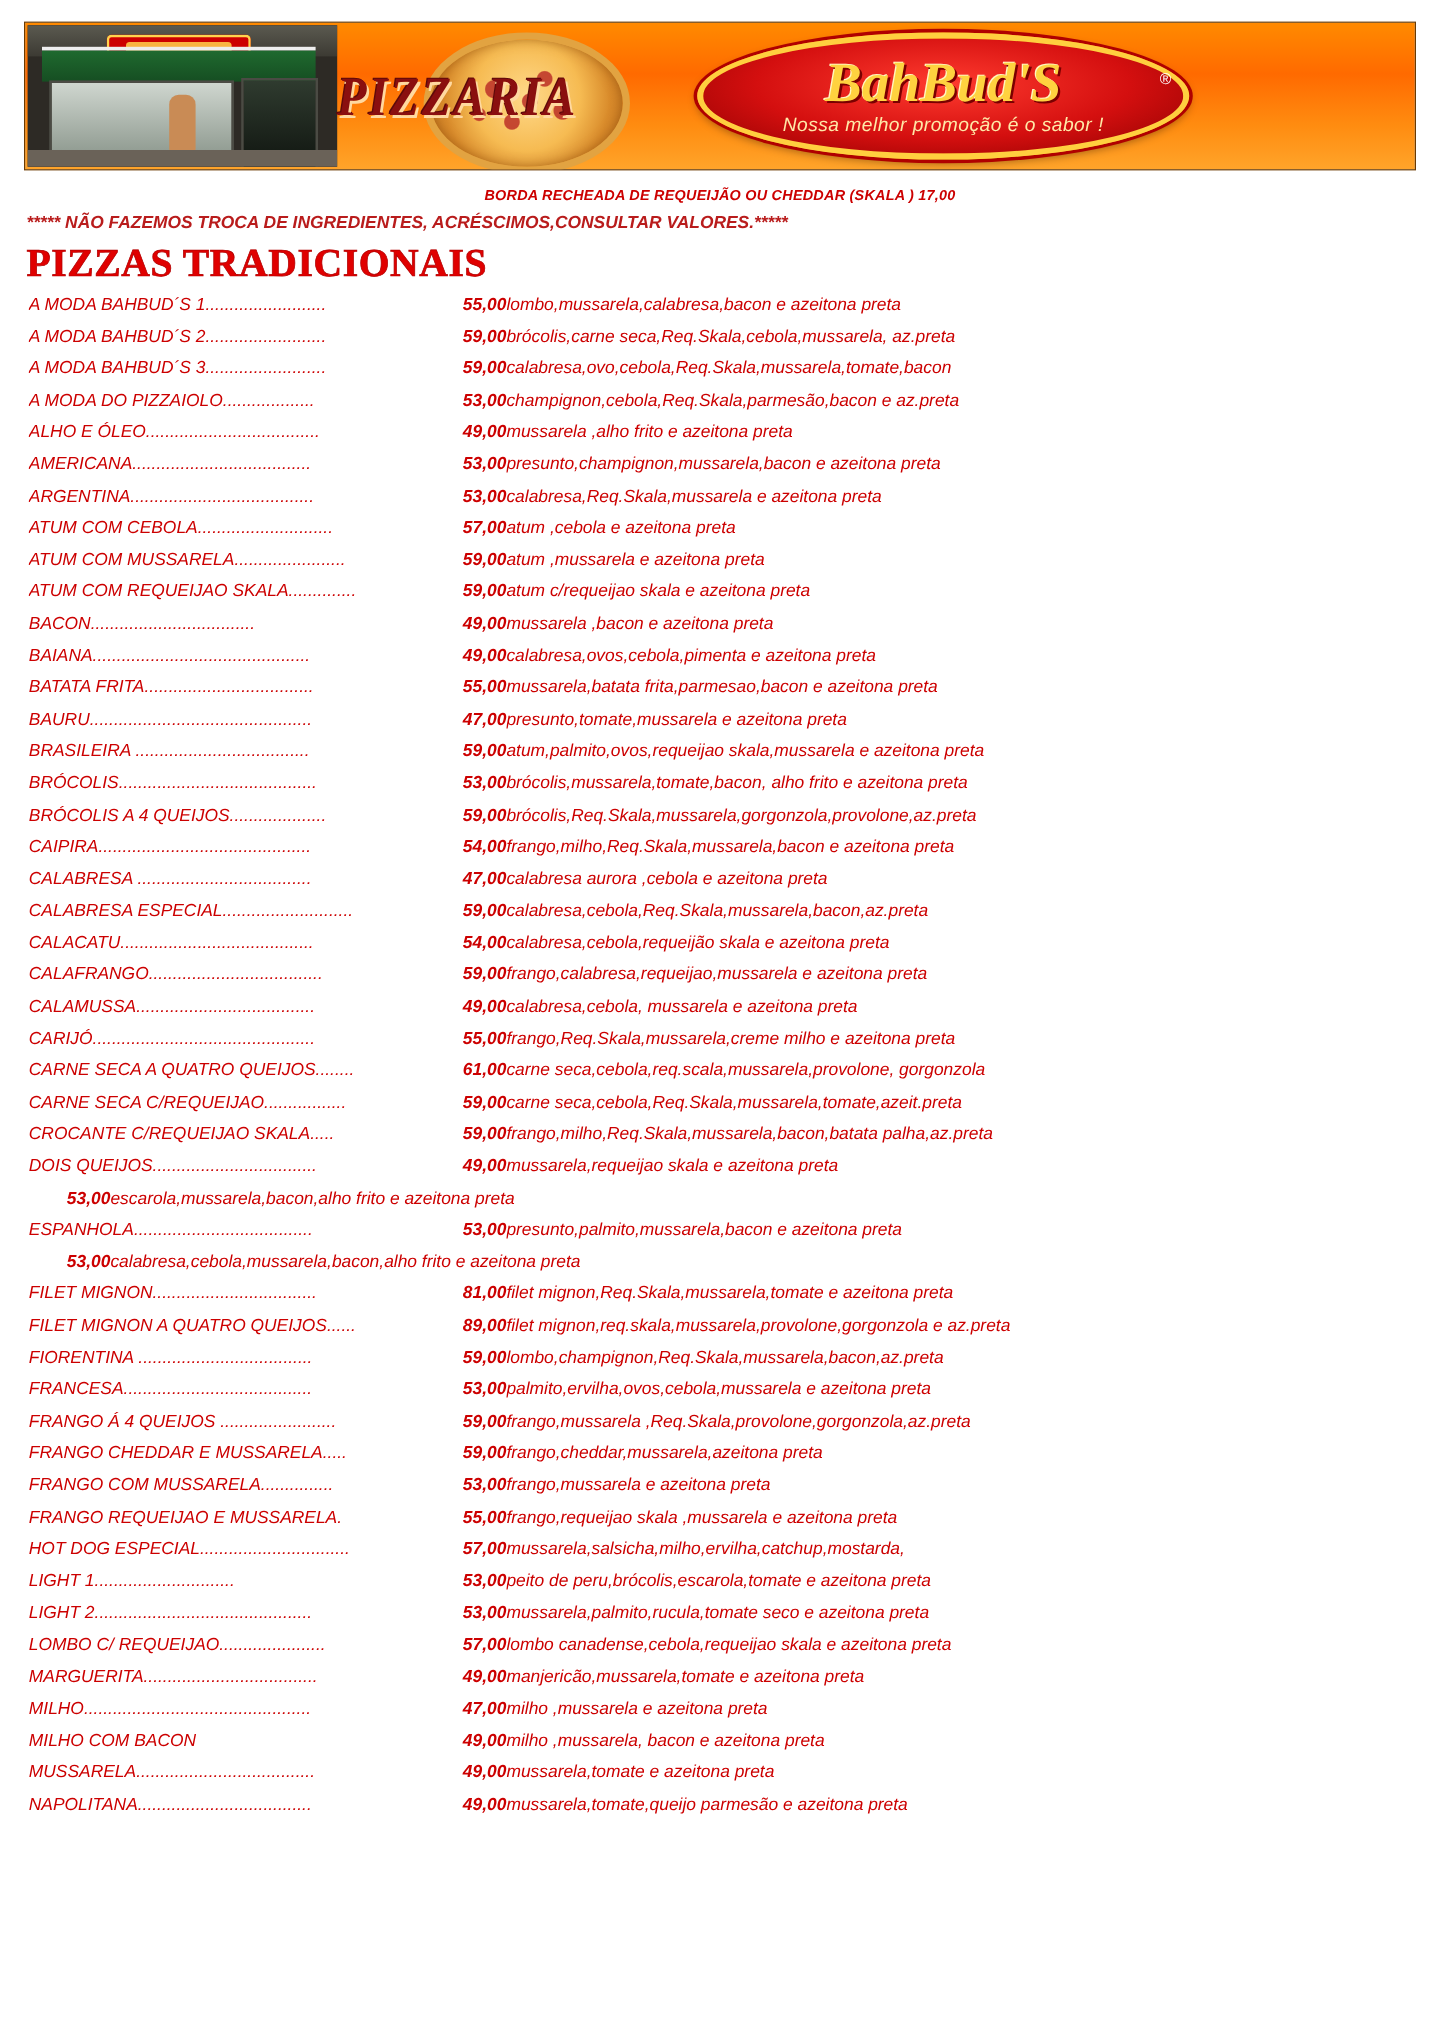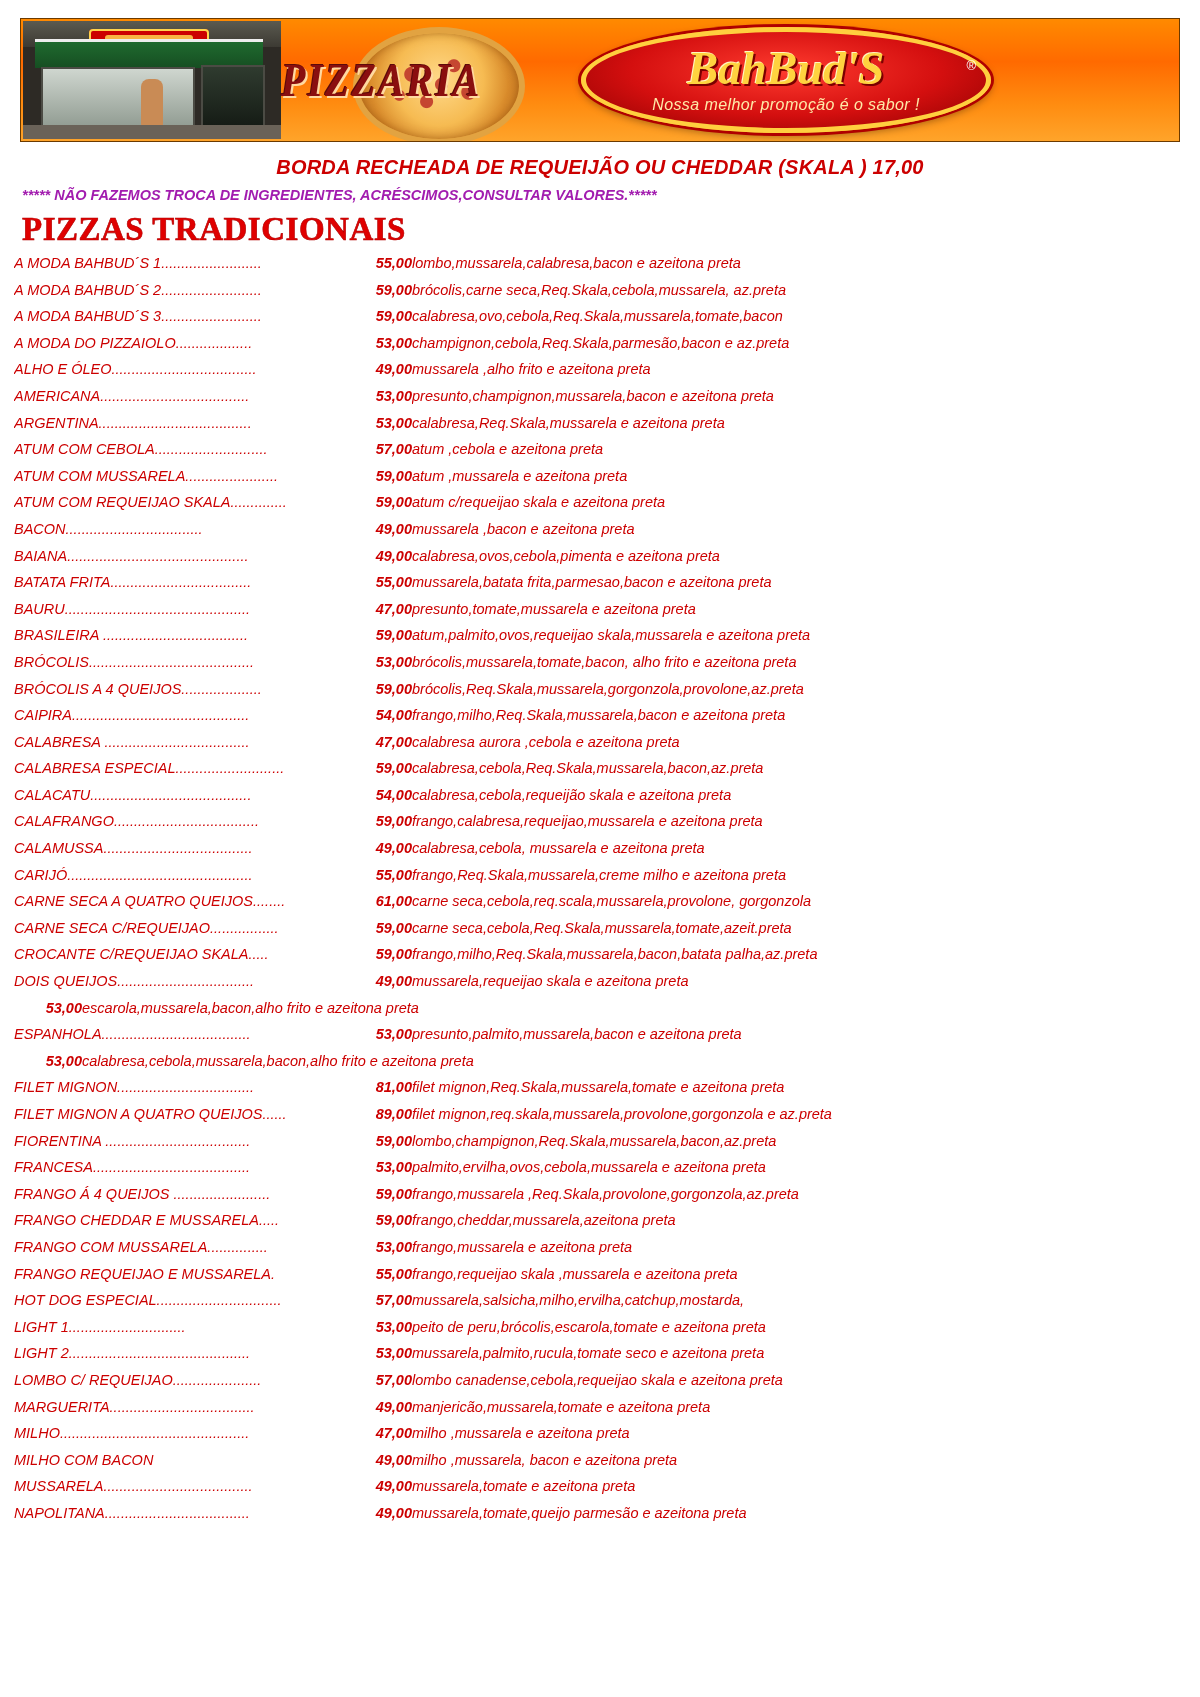--- a/index.html
+++ b/index.html
@@ -153,47 +153,47 @@
     position: absolute;
     right: 10px;
     top: 26px;
     font-size: 13px;
     color: #ffffff;
   }
 
   
   .borda-line {
     text-align: center;
-    font-size: 20px;
+    font-size: 12px;
     font-weight: bold;
     font-style: italic;
     color: #cc0000;
     margin: 14px 0 0 0;
     letter-spacing: .2px;
   }
   .nota-line {
     margin: 8px 0 0 22px;
     font-size: 14.5px;
     font-weight: bold;
     font-style: italic;
-    color: #a21caf;
+    color: #b91c1c;
   }
   .section-title {
     margin: 8px 0 2px 22px;
     font-family: "Liberation Serif", serif;
     font-size: 33px;
     font-weight: bold;
     color: #e00000;
     letter-spacing: .5px;
     -webkit-text-stroke: 0.6px #b00000;
   }
 
   
   .menu {
-    margin: 2px 20px 0 14px;
+    margin: 2px 20px 0 24px;
   }
   .row {
     display: flex;
     align-items: baseline;
     font-style: italic;
     font-size: 14.5px;
     line-height: 26.6px;
     color: #cc0000;
     white-space: nowrap;
   }

